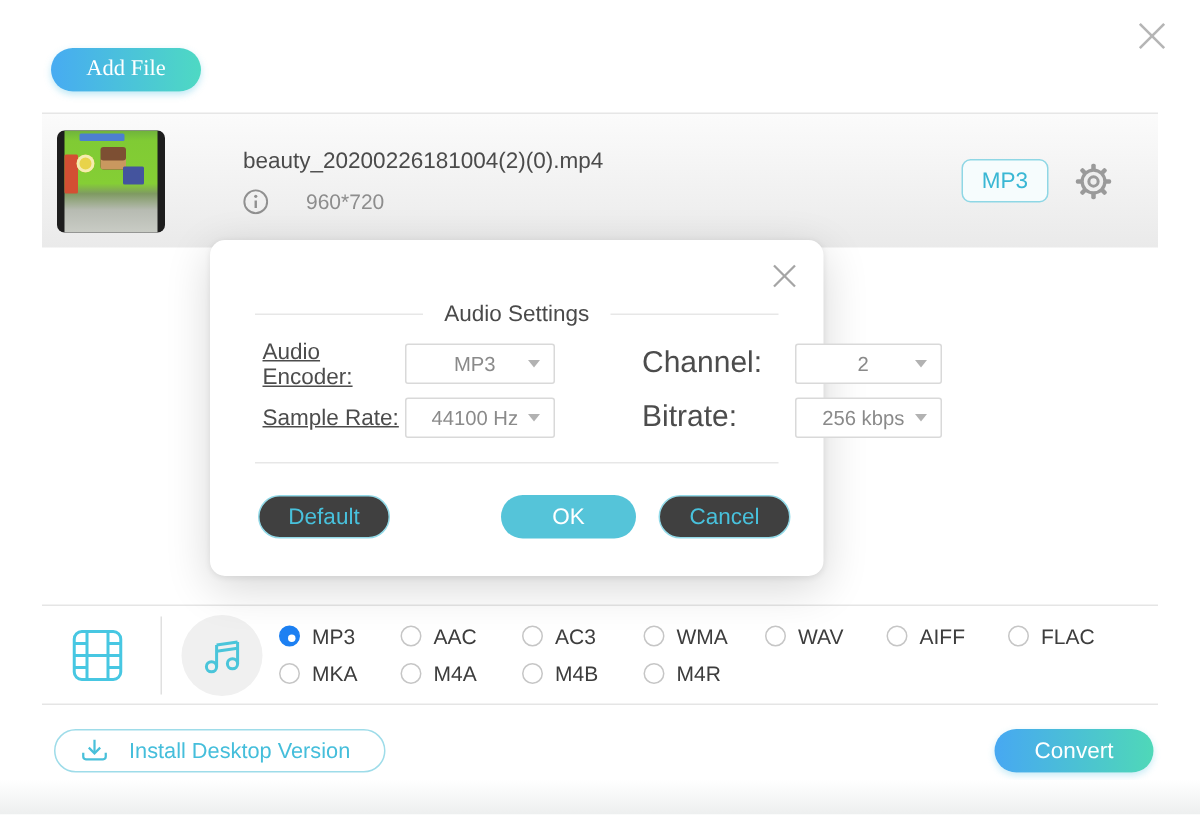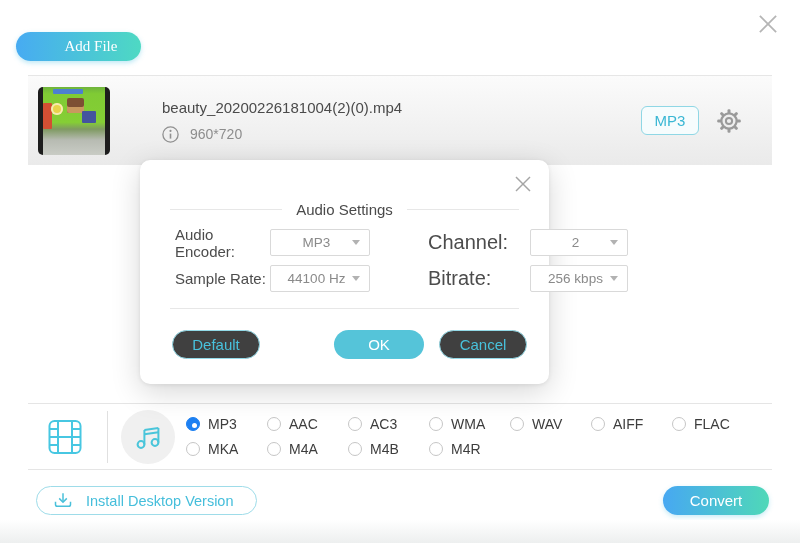--- a/index.html
+++ b/index.html
@@ -12,28 +12,27 @@
   }
   .abs { position:absolute; }
 
   
   .top-close {
     left:748px; top:4px; width:40px; height:40px;
     display:flex; align-items:center; justify-content:center;
     cursor:pointer;
   }
   .add-file-btn {
-    left:16px; top:32px; width:100px; height:29px;
+    left:34px; top:32px; width:100px; height:29px;
     border-radius:15px;
     background:linear-gradient(90deg,#47abf2,#4ed9c3);
     color:#ffffff; font-family:"Liberation Serif", serif;
     font-size:15px; display:flex; align-items:center; justify-content:center;
     box-shadow:0 2px 5px rgba(70,190,225,.35);
     cursor:pointer;
-    padding-left:25px;
   }
 
   
   .file-row {
     left:28px; top:75px; width:744px; height:89px;
     background:linear-gradient(180deg,#fbfbfb,#eaeaea);
     border-top:1px solid #e6e6e6;
     display:flex; align-items:center;
   }
   .thumb {
@@ -45,21 +44,21 @@
     background:linear-gradient(180deg,#6fb33c 0%,#80cb34 10%,#85ce35 52%,#7f9a62 62%,#b7bbb2 78%,#c9ccc5 100%);
   }
   .t-red   { position:absolute; left:0;   top:16px; width:9px;  height:26px; background:#d34f33; border-radius:1px; }
   .t-house { position:absolute; left:24px; top:11px; width:17px; height:15px; background:#7d4f33; border-radius:2px; box-shadow:inset 0 -6px 0 #c9985f; }
   .t-blue  { position:absolute; right:9px; top:24px; width:14px; height:12px; background:#44549e; border-radius:1px; }
   .t-sun   { position:absolute; left:8px;  top:16px; width:12px; height:12px; background:#e8d34a; border-radius:50%; box-shadow:inset 0 0 0 2px #f5ecb0; }
   .t-top   { position:absolute; left:10px; top:2px;  width:30px; height:5px;  background:#4d7fd0; border-radius:1px; }
 
   .finfo { margin-left:52px; }
   .fname { font-size:15px; color:#4b4b4b; margin-bottom:10px; }
-  .fmeta { display:flex; align-items:center; gap:11px; }
+  .fmeta { display:flex; align-items:center; gap:25px; }
   .fres  { font-size:14px; color:#8d8d8d; }
   .spacer { flex:1; }
   .chip {
     width:56px; height:27px; border:1px solid #8fd7e5; border-radius:6px;
     background:#f6fcfd; color:#3ab7d4; font-size:15px;
     display:flex; align-items:center; justify-content:center; cursor:pointer;
   }
   .gear-wrap { margin:0 30px 0 17px; cursor:pointer; display:flex; }
 
   
@@ -75,21 +74,21 @@
   }
   .m-title-row {
     position:absolute; left:30px; right:30px; top:41px;
     display:flex; align-items:center;
   }
   .m-line { flex:1; height:1px; background:#e7e7e7; }
   .m-title { margin:0 14px; font-size:15px; color:#4a4a4a; white-space:nowrap; }
 
   .m-row { position:absolute; left:35px; display:flex; align-items:center; height:27px; }
   .m-row1 { top:69px; } .m-row2 { top:105px;justify-content:space-between; }
-  .m-label1 { width:95px;  font-size:15px; color:#4c4c4c; }
+  .m-label1 { width:95px;  font-size:15px; color:#4c4c4c;text-decoration:underline; }
   .m-label2 { width:102px; margin-left:58px; font-size:20px; color:#4c4c4c; }
   .sel {
     width:100px; height:27px; border:1px solid #d9d9d9; border-radius:2px;
     background:#ffffff; display:flex; align-items:center; cursor:pointer; box-sizing:border-box;
   }
   .sel2 { width:98px; }
   .sel-val { flex:1; text-align:center; font-size:13.5px; color:#8a8a8a; padding-left:10px; }
   .tri { width:0; height:0; border-left:4.5px solid transparent; border-right:4.5px solid transparent; border-top:5.5px solid #b2b2b2; margin-right:9px; flex:none; }
 
   .m-divider { position:absolute; left:30px; right:30px; top:148px; height:1px; background:#e7e7e7; }

